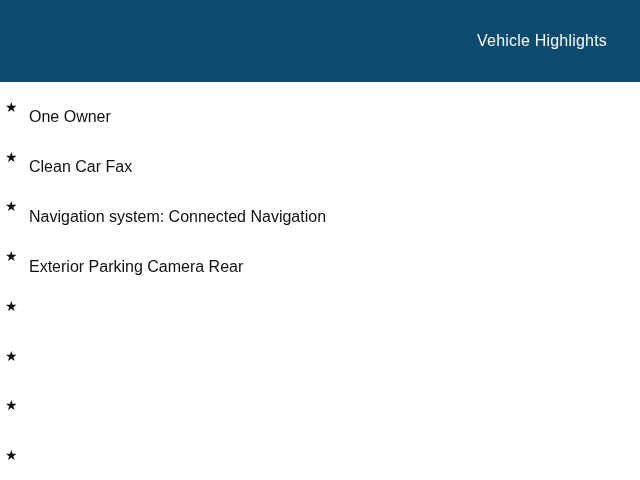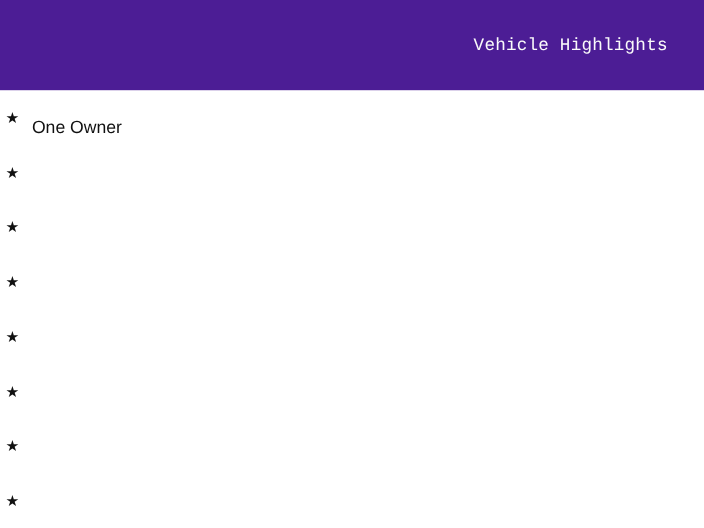--- a/index.html
+++ b/index.html
@@ -10,27 +10,26 @@
   }
   .screen {
     width: 640px;
     height: 480px;
     background: #ffffff;
     overflow: hidden;
     position: relative;
   }
   .header {
     height: 82px;
-    background: #4c1d95;
+    background: #0c4a6e;
     display: flex;
     align-items: center;
     justify-content: flex-end;
     padding-right: 33px;
     box-sizing: border-box;
-    font-family: Liberation Mono, monospace;
   }
   .header-title {
     color: #fafafa;
     font-size: 16px;
     letter-spacing: 0.2px;
   }
   .list {
     height: 398px;
     display: flex;
     flex-direction: column;
@@ -66,26 +65,29 @@
     <span class="header-title">Vehicle Highlights</span>
   </div>
 
   <div class="list">
     <div class="row">
       <span class="star">★</span>
       <span class="label">One Owner</span>
     </div>
     <div class="row">
       <span class="star">★</span>
+      <span class="label">Clean Car Fax</span>
     </div>
     <div class="row">
       <span class="star">★</span>
+      <span class="label">Navigation system: Connected Navigation</span>
     </div>
     <div class="row">
       <span class="star">★</span>
+      <span class="label">Exterior Parking Camera Rear</span>
     </div>
     <div class="row">
       <span class="star">★</span>
     </div>
     <div class="row">
       <span class="star">★</span>
     </div>
     <div class="row">
       <span class="star">★</span>
     </div>

